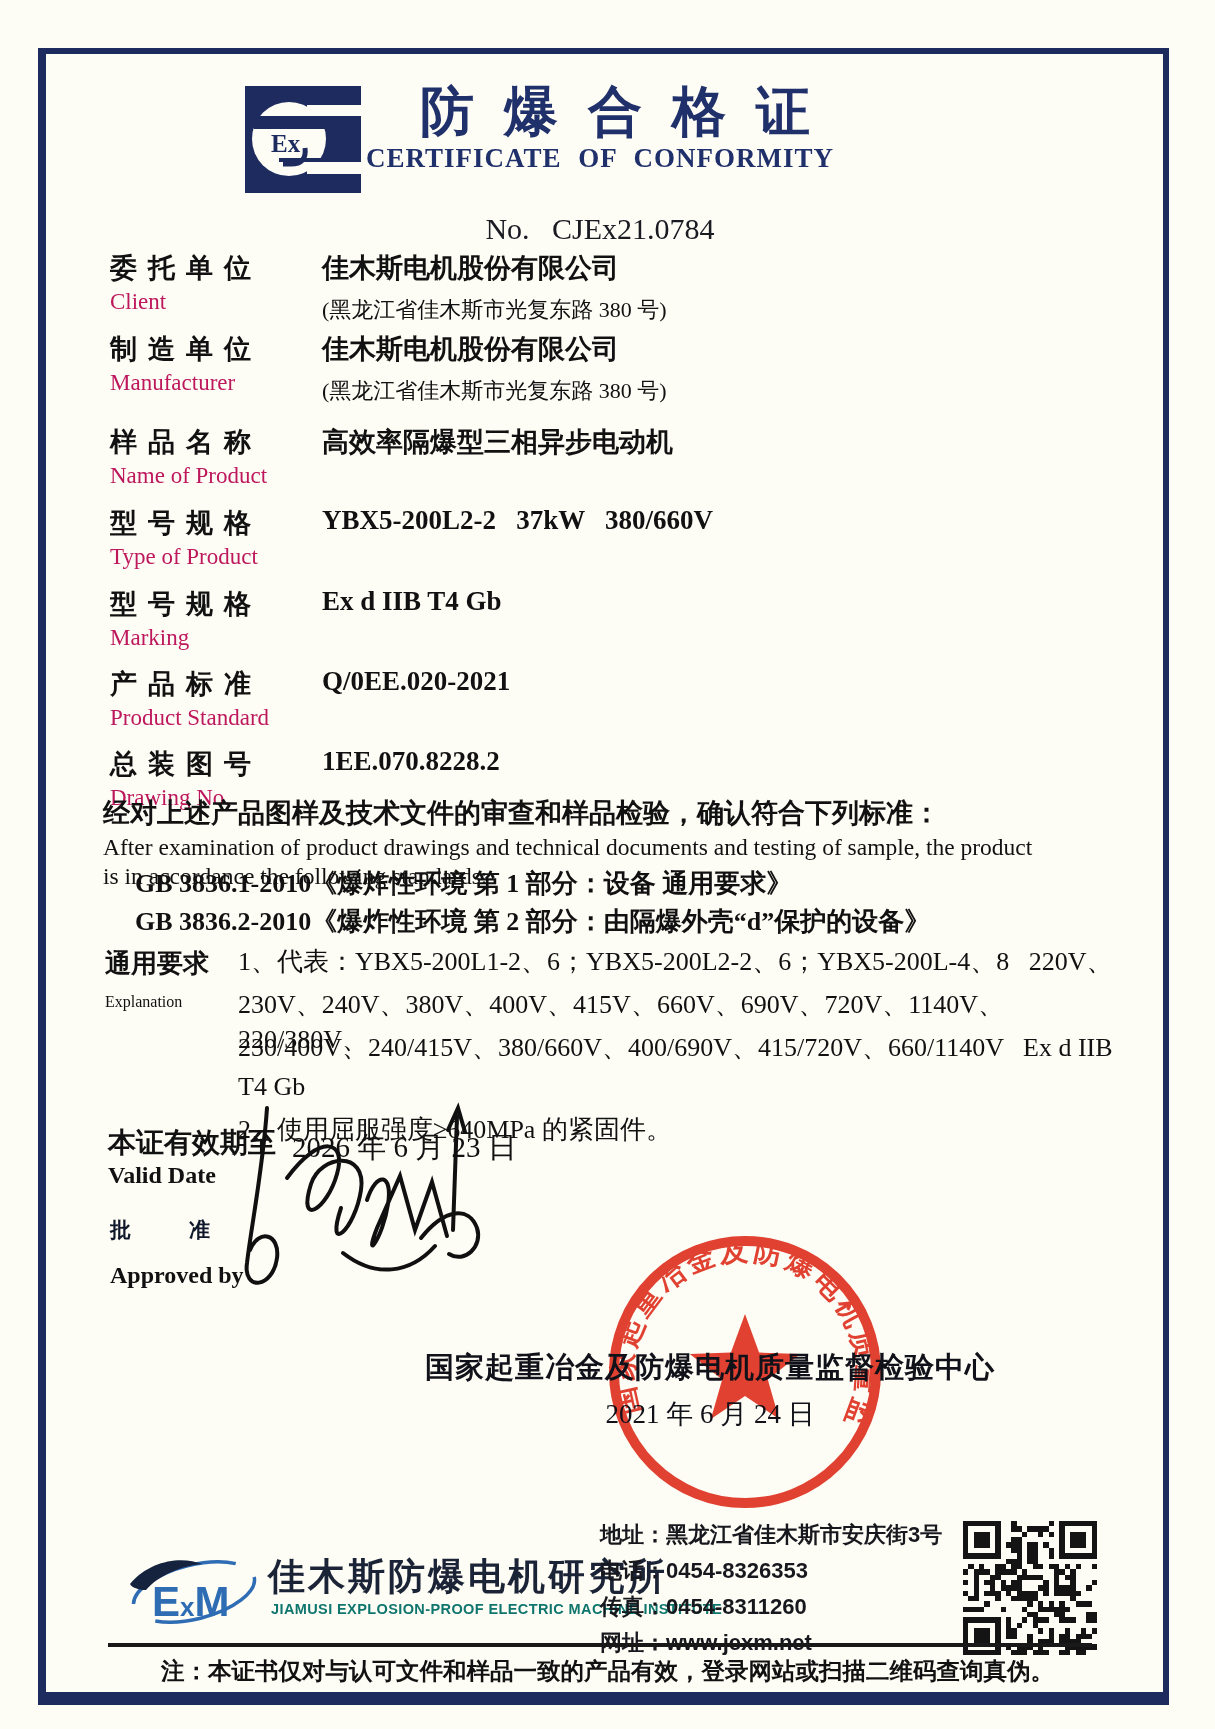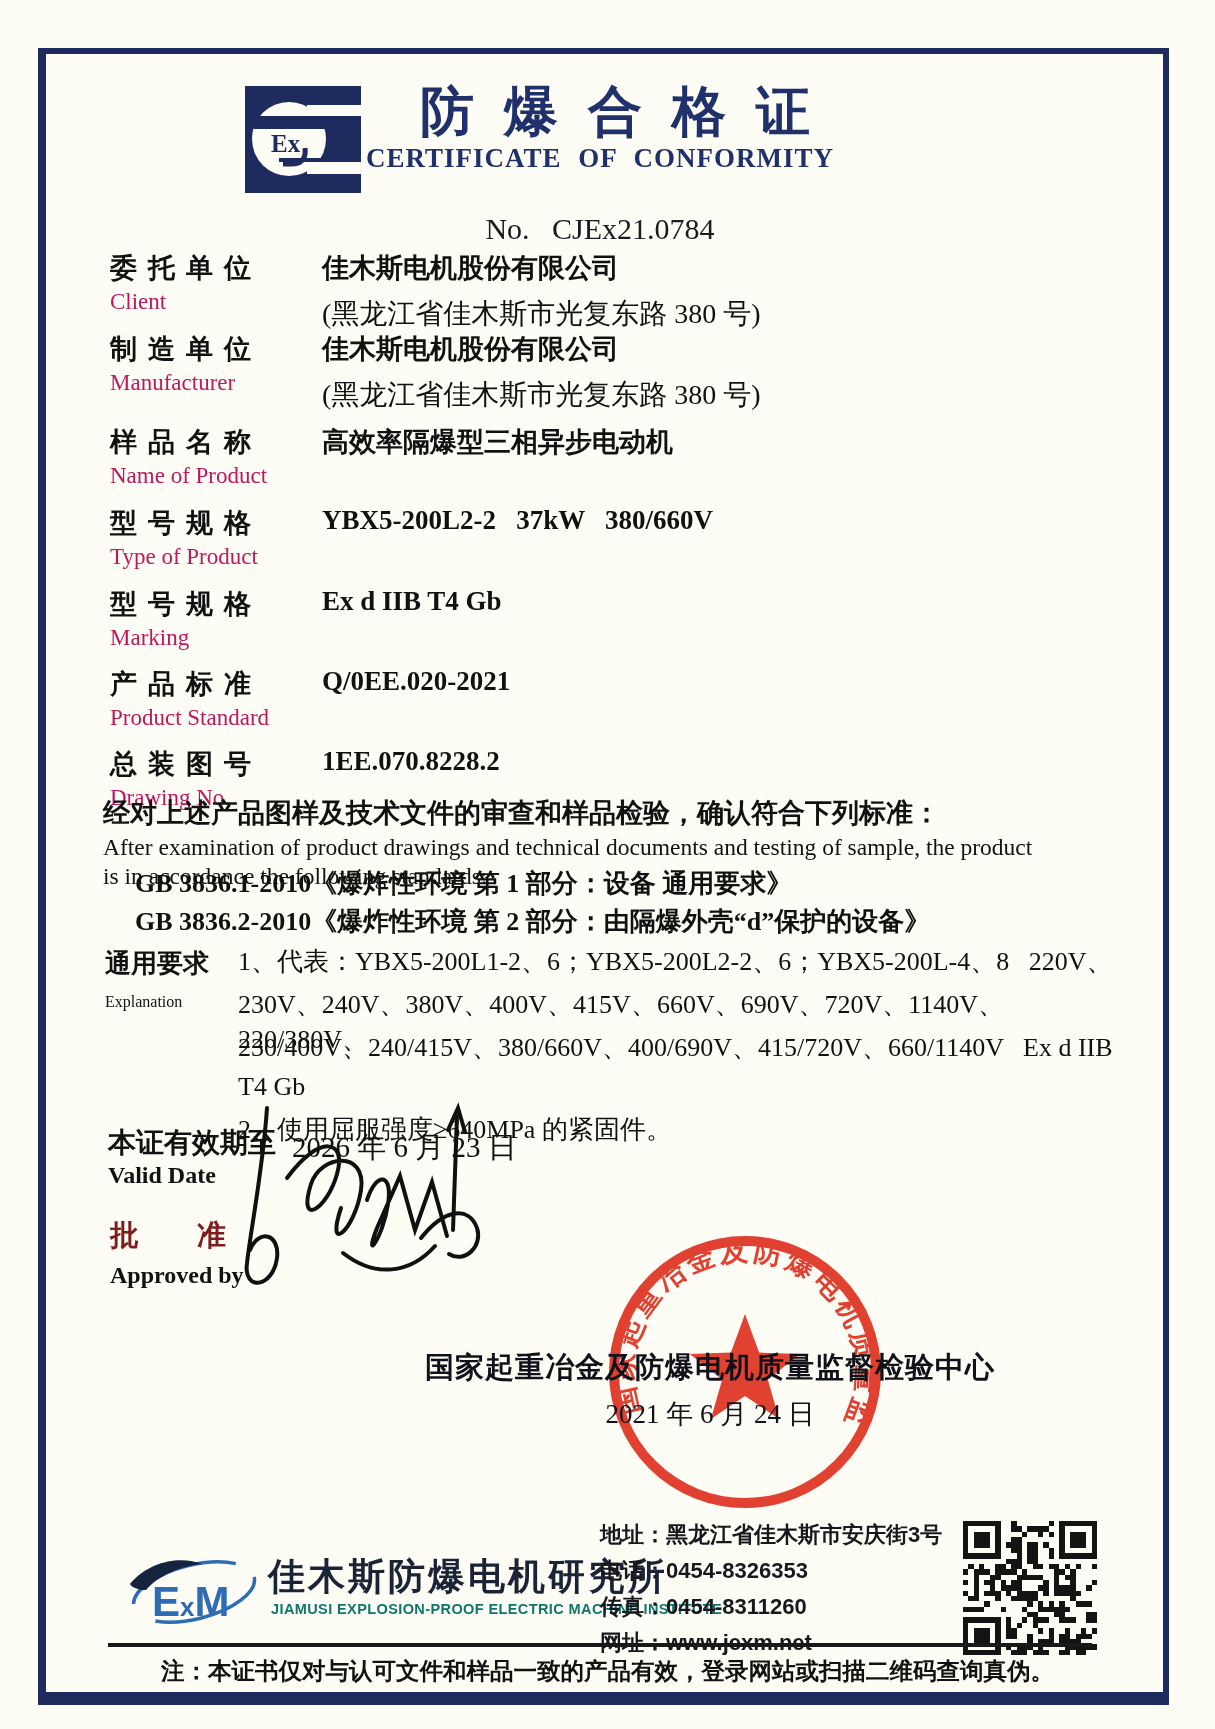--- a/index.html
+++ b/index.html
@@ -17,36 +17,36 @@
             font-weight:bold;font-size:27px;color:#20306b;word-spacing:9px;letter-spacing:1px;}
   .cert-no{left:380px;top:212px;width:440px;text-align:center;font-family:"Liberation Serif",serif;
            font-size:30px;color:#191a22;}
 
   
   .f-label{left:110px;width:225px;}
   .f-cn{font-size:27px;font-weight:bold;letter-spacing:11px;color:#111;}
   .f-en{font-family:"Liberation Serif",serif;font-size:23px;margin-top:3px;color:#be185d;}
   .f-value{left:322px;width:680px;}
   .f-v1{font-size:27px;font-weight:bold;font-family:"Liberation Serif",serif;color:#111;}
-  .f-v2{font-size:28px;margin-top:9px;font-family:"Liberation Serif",serif;color:#111;}
+  .f-v2{font-size:22px;margin-top:9px;font-family:"Liberation Serif",serif;color:#111;}
 
   .stmt-cn{left:103px;top:795px;width:1020px;font-size:27px;font-weight:bold;color:#111;}
   .stmt-en{left:103px;top:833px;width:1020px;font-family:"Liberation Serif",serif;font-size:23.5px;line-height:29px;color:#111;}
   .std-line{left:135px;width:960px;font-size:26px;font-weight:600;font-family:"Liberation Serif",serif;color:#111;}
 
   .expl-label{left:105px;top:946px;width:135px;}
   .expl-cn{font-size:26px;font-weight:bold;color:#111;}
   .expl-en{font-family:"Liberation Serif",serif;font-size:16px;margin-top:12px;color:#111;}
   .expl-line{left:238px;width:880px;font-size:26px;font-family:"Liberation Serif",serif;font-weight:500;color:#111;}
 
   .valid-cn{left:108px;top:1124px;font-size:28px;font-weight:bold;color:#111;}
   .valid-en{left:108px;top:1162px;font-family:"Liberation Serif",serif;font-size:24px;font-weight:bold;color:#111;}
   .valid-value{left:292px;top:1128px;font-size:29px;font-family:"Liberation Serif",serif;color:#111;}
 
-  .appr-cn{left:110px;top:1216px;font-size:29px;font-weight:bold;letter-spacing:58px;color:#7f1d1d;}
+  .appr-cn{left:110px;top:1216px;font-size:21px;font-weight:bold;letter-spacing:58px;color:#0f172a;}
   .appr-en{left:110px;top:1262px;font-family:"Liberation Serif",serif;font-size:24px;font-weight:bold;color:#111;}
 
   .issuer{left:300px;top:1348px;width:820px;text-align:center;}
   .issuer-cn{font-size:29px;font-weight:bold;letter-spacing:1px;color:#101119;}
   .issuer-en{font-family:"Liberation Serif",serif;font-size:23.5px;line-height:33px;margin-top:4px;color:#101119;}
   .issuer-date{font-family:"Liberation Serif",serif;font-size:27px;margin-top:8px;color:#101119;}
 
   .inst-cn{left:268px;top:1552px;font-size:37px;font-weight:bold;letter-spacing:3px;color:#1b2336;}
   .inst-en{left:271px;top:1601px;font-size:14.5px;font-weight:bold;letter-spacing:0.4px;color:#0f766e;}
   .contact{left:600px;top:1517px;width:360px;font-size:22px;font-weight:600;line-height:36px;color:#17181d;}

